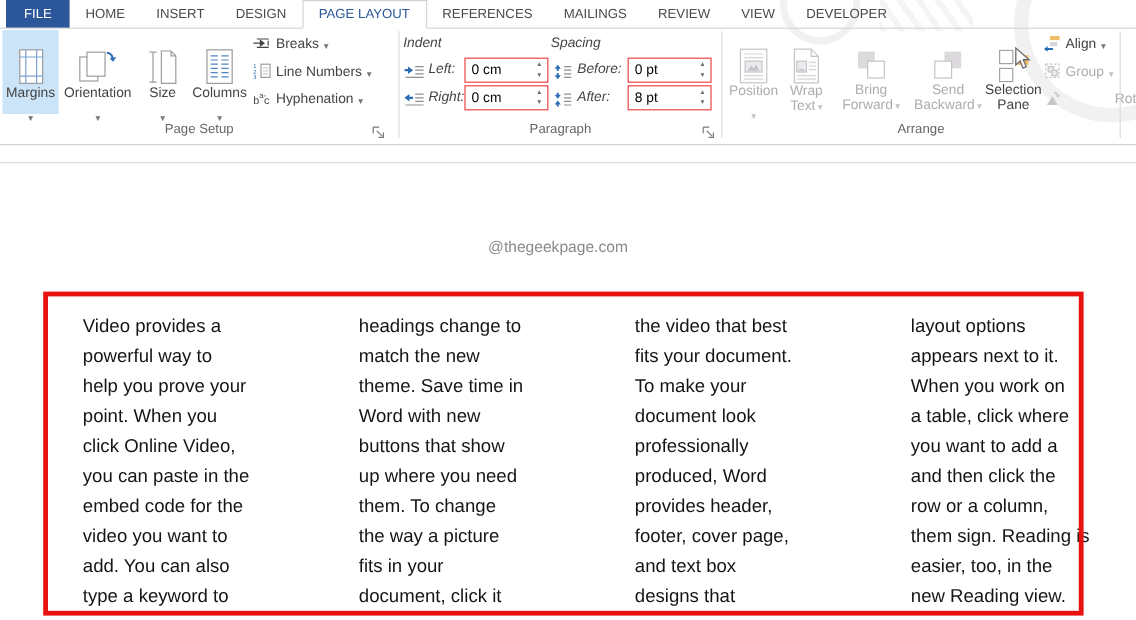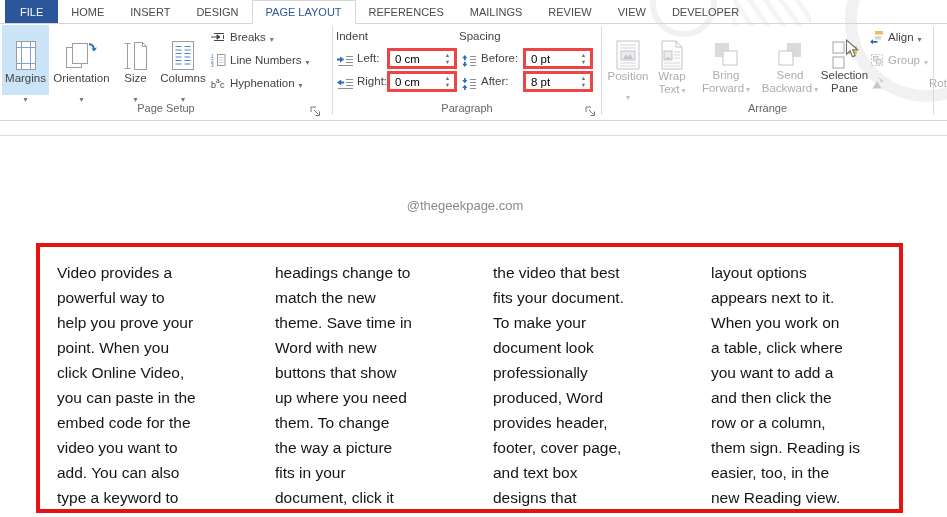--- a/index.html
+++ b/index.html
@@ -32,36 +32,36 @@
   .lbl{font-size:11.5px;color:#444;line-height:13px;white-space:nowrap;}
   .lbl2{display:flex;align-items:center;gap:2px;}
   .dd::after{content:"▾";font-size:8px;color:#777;line-height:8px;}
   .bigbtn.hl{background:#cce4f7;}
   .gray .lbl{color:#aeacb0;}
   .gray .dd::after{color:#c4c2c6;}
 
   .menurow{position:absolute;display:flex;align-items:center;gap:4px;height:17px;
            font-size:11.5px;color:#444;white-space:nowrap;}
 
-  .flabel{position:absolute;font-size:11.5px;color:#444;white-space:nowrap;}
-  .spinbox{position:absolute;width:70px;height:21px;border:3px solid #ef4444;background:#fff;box-sizing:border-box;}
+  .flabel{position:absolute;font-size:11.5px;color:#444;white-space:nowrap;font-style:italic;}
+  .spinbox{position:absolute;width:70px;height:21px;border:1px solid #ef4444;background:#fff;box-sizing:border-box;}
   .spinbox input{position:absolute;left:0;top:0;width:52px;height:100%;border:none;outline:none;
                  font:11.5px "Liberation Sans",sans-serif;color:#000;padding:0 0 0 5px;background:transparent;}
   .spin{position:absolute;right:0;top:0;bottom:0;width:13px;display:flex;flex-direction:column;}
   .spin span{flex:1;display:flex;align-items:center;justify-content:center;font-size:5.5px;color:#6f6f6f;}
   .spin .up::after{content:"▲";} .spin .dn::after{content:"▼";}
 
   
   .pageline{position:absolute;top:135px;left:0;width:100%;height:1px;background:#dadada;}
   .watermark{position:absolute;top:198px;left:0;width:930px;text-align:center;
              font-size:13px;color:#8a8a8a;z-index:1;}
   .redbox{position:absolute;left:36px;top:243px;width:867px;height:270px;
           border:4px solid #e81310;box-sizing:border-box;z-index:3;}
   .doccols{position:absolute;left:57px;top:260px;display:flex;gap:53px;color:#151515;z-index:2;}
-  .doccol{width:165px;font-size:15.5px;line-height:25px;}
+  .doccol{width:165px;font-size:15.5px;line-height:25px;margin-left:12px;}
   .docline{white-space:nowrap;}
 
   .cursor{position:absolute;left:845px;top:39px;z-index:20;}
 </style>
 </head>
 <body>
 
 <div id="page">
 
   <div class="wm-ring" style="left:650px;top:-30px;width:55px;height:55px;border-width:6px;"></div>

